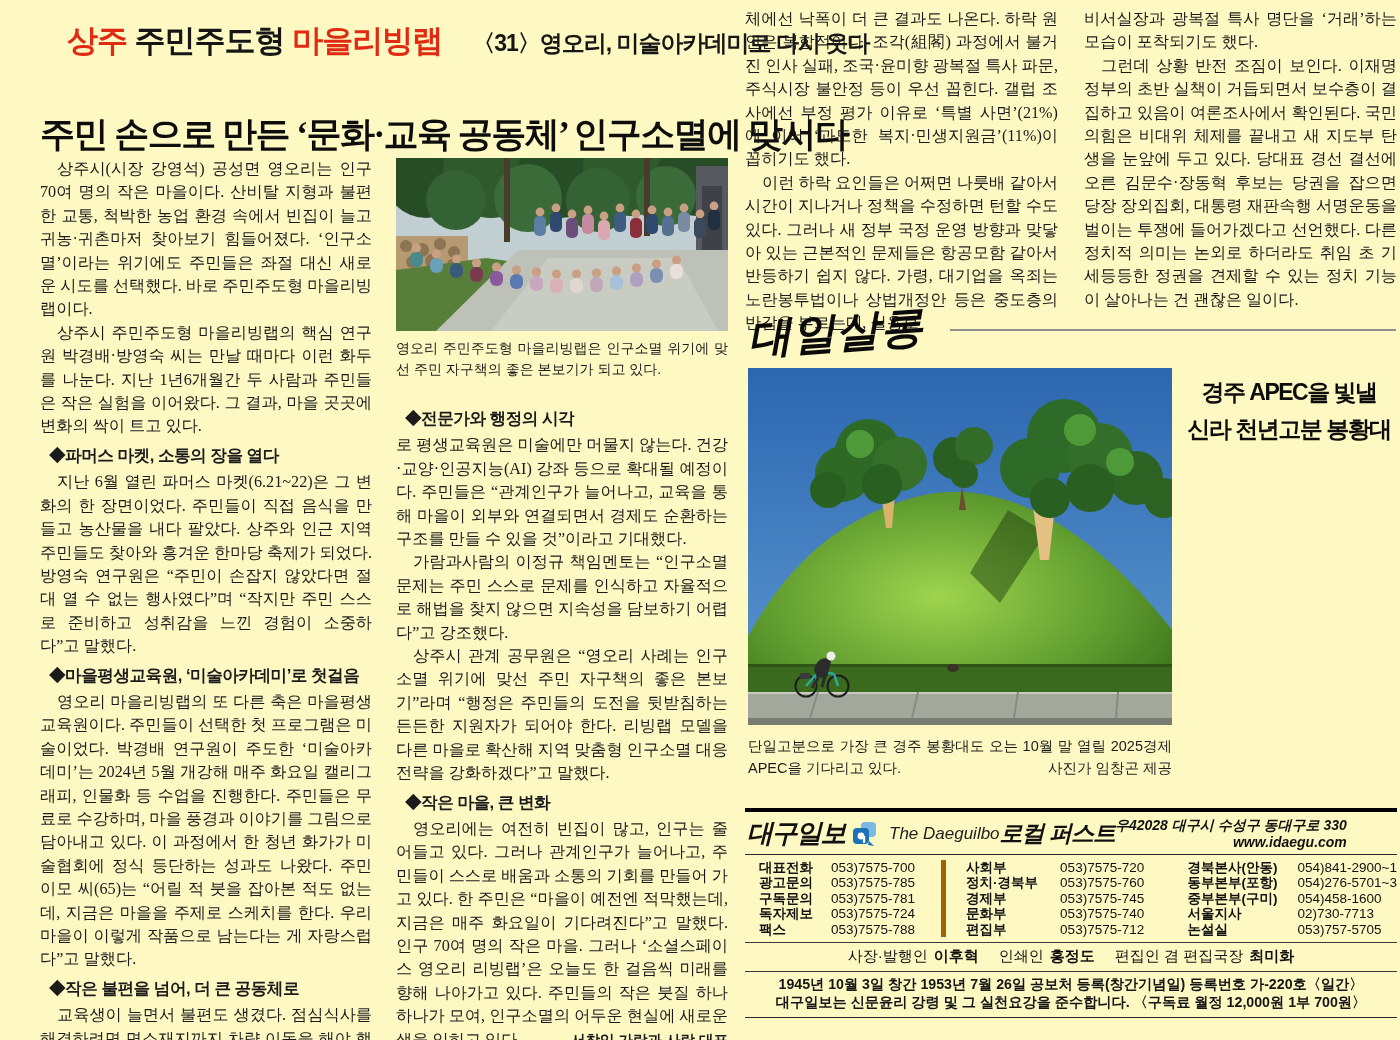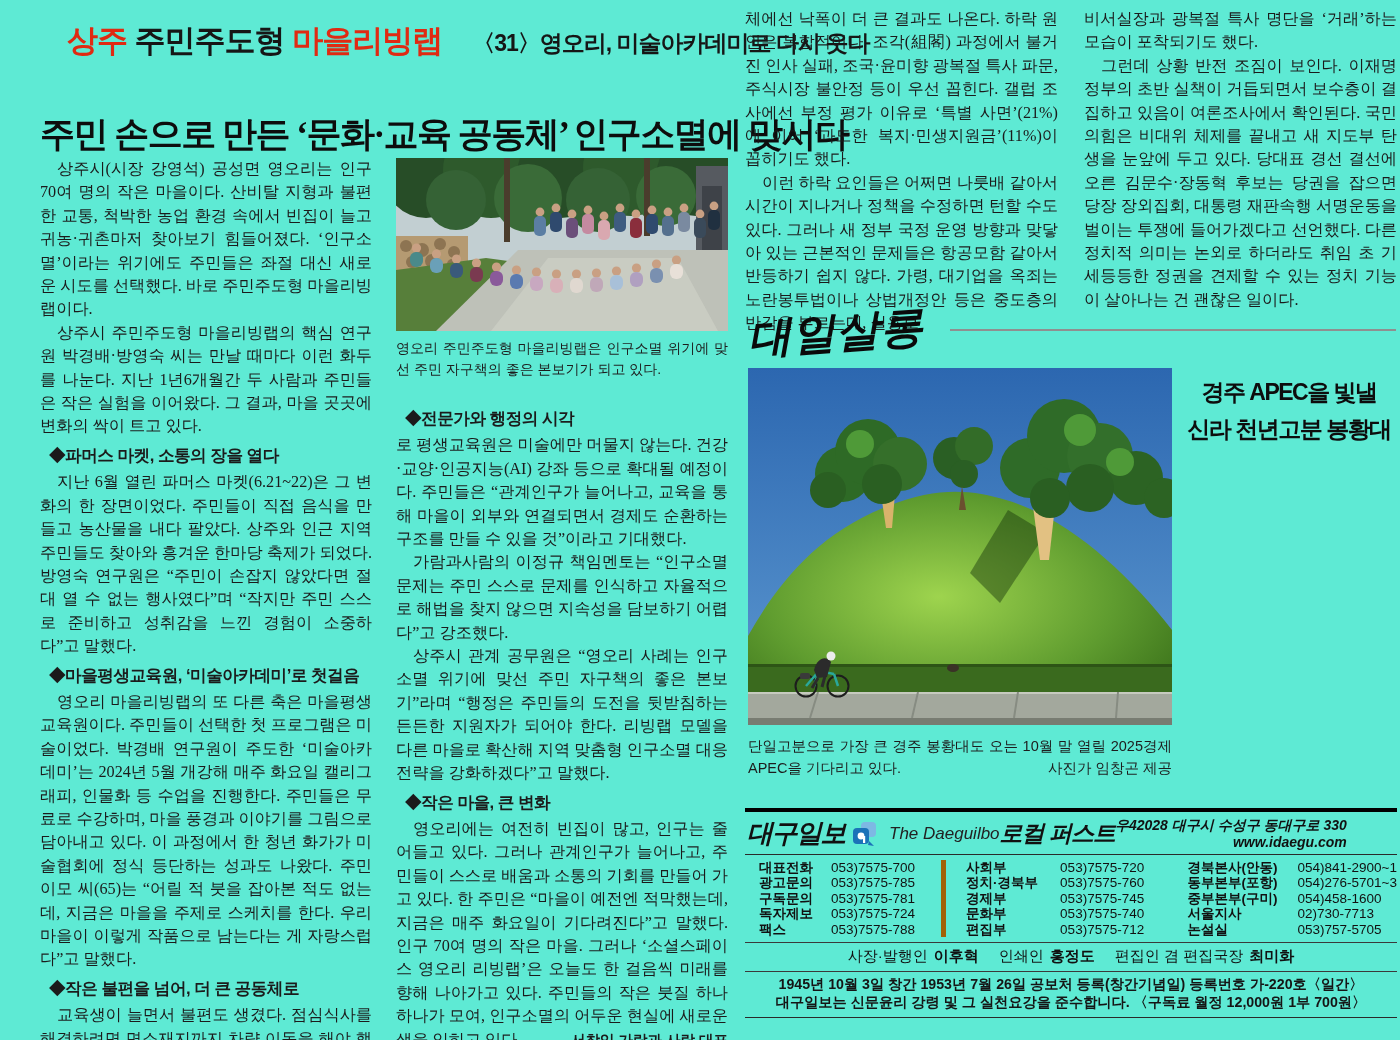--- a/index.html
+++ b/index.html
@@ -2,21 +2,21 @@
 <html><head>
 <meta charset="utf-8">
 <style>
   :root{
     --red:#e02a12;
     --ink:#161616;
     --logo-blue:#1b72b8;
     --logo-blue-light:#7db8e3;
   }
   html,body{margin:0;padding:0;background:#fff;}
-  .page{position:relative;width:1400px;height:1040px;background:#5eead4;overflow:hidden;
+  .page{position:relative;width:1400px;height:1040px;background:#fef9c3;overflow:hidden;
         font-family:"Liberation Serif",serif;color:var(--ink);}
 
   
   .kicker{position:absolute;left:67px;top:20px;display:flex;align-items:baseline;gap:30px;white-space:nowrap;}
   .kicker .brand{font-family:"Liberation Sans",sans-serif;font-weight:900;font-size:31px;letter-spacing:-1px;}
   .kicker .red{color:var(--red);}
   .kicker .series{font-family:"Liberation Sans",sans-serif;font-weight:700;font-size:23px;letter-spacing:-1px;}
 
   .headline{position:absolute;left:40px;top:88px;width:692px;font-size:35px;font-weight:700;
             letter-spacing:-1.5px;white-space:nowrap;color:#0d0d0d;}

